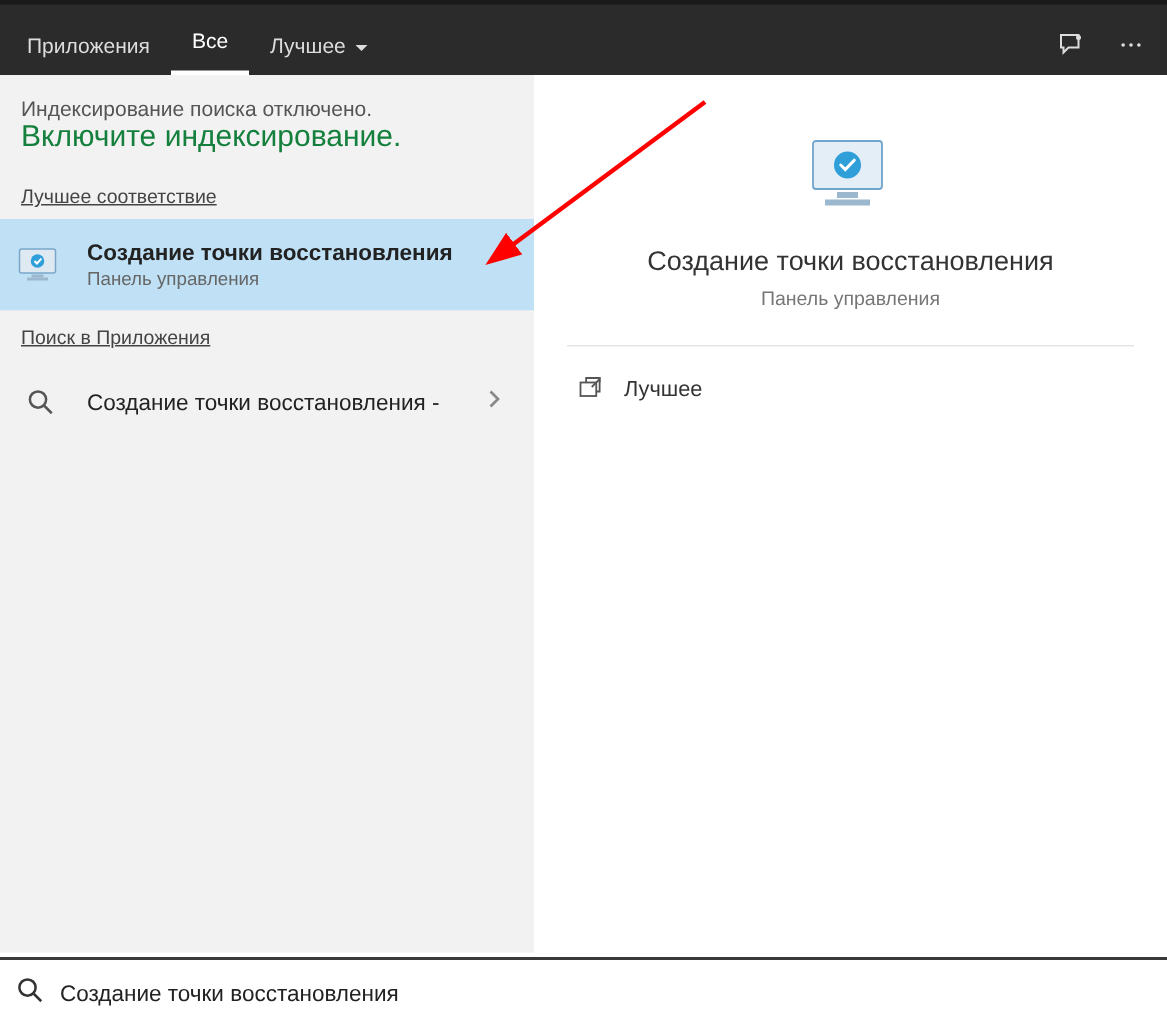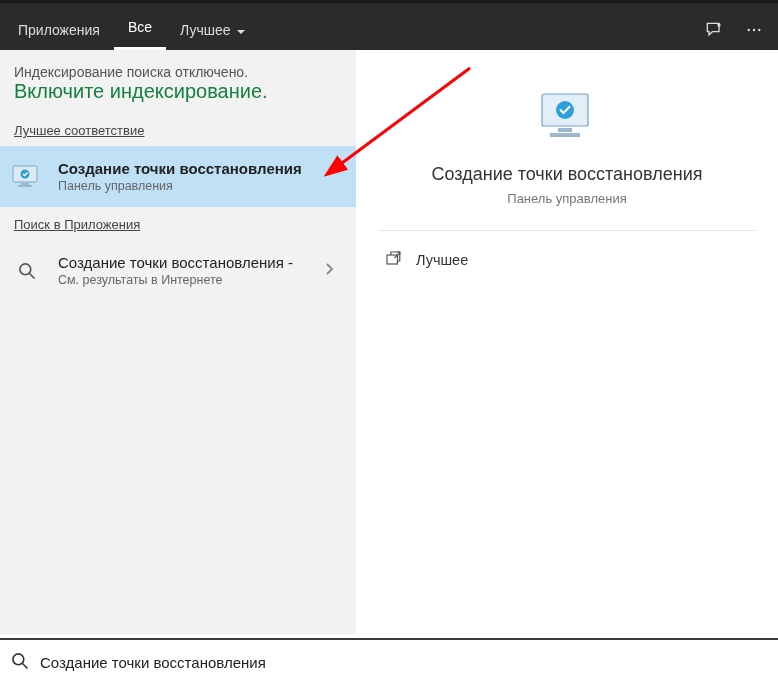--- a/index.html
+++ b/index.html
@@ -181,21 +181,20 @@
       <div class="ricon">
         <svg width="20" height="20" viewBox="0 0 24 24" fill="none" stroke="#555" stroke-width="2">
           <circle cx="10" cy="10" r="6.5"></circle>
             <line x1="15" y1="15" x2="21" y2="21"></line>
         </svg>
       </div>
       <div class="rtexts">
         <div class="rtitle">
           <span>Создание точки восстановления</span><span> - </span>
         </div>
-        <div class="rsub">См. результаты в Интернете</div>
       </div>
       <div class="chev">
         <svg width="10" height="14" viewBox="0 0 10 14" fill="none" stroke="#888" stroke-width="1.8">
             <path d="M3 2 l5 5 l-5 5"></path>
           </svg>
       </div>
     </div>
   </div>
 
   <div class="right">

